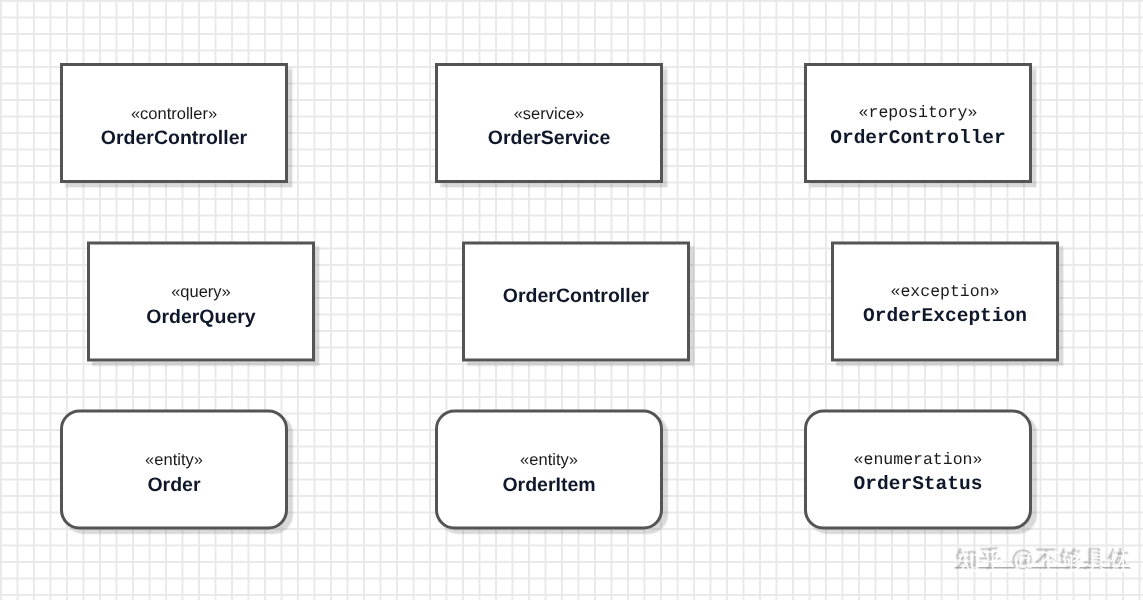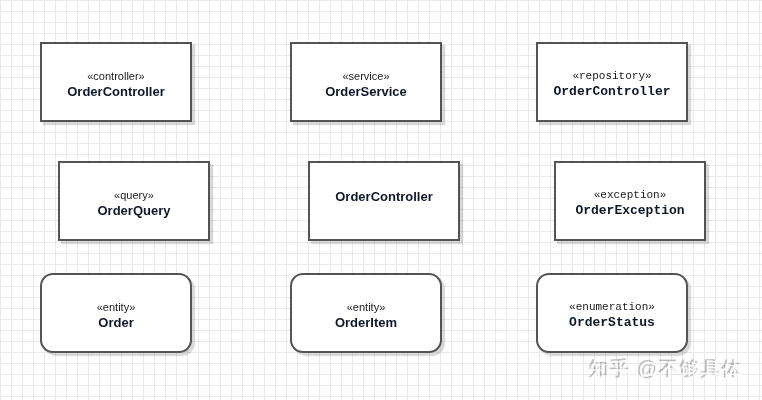--- a/index.html
+++ b/index.html
@@ -44,28 +44,29 @@
   }
   
   .r1 { top: 42px; }
   .r2 { top: 161px; margin-left: 18px; }
   .r3 { top: 273px; border-radius: 13px; }
   .c1 { left: 40px; }
   .c2 { left: 290px; }
   .c3 { left: 536px; font-family: Liberation Mono, monospace; }
   .watermark {
     position: absolute;
-    right: 18px;
+    right: 6px;
     bottom: 16px;
-    font-size: 20px;
+    font-size: 15px;
     letter-spacing: 1px;
     color: rgba(255,255,255,0.95);
     text-shadow: -2px -2px 1px rgba(160,160,160,0.85);
     white-space: nowrap;
     user-select: none;
+    text-decoration: underline;
   }
 </style>
 </head>
 <body>
 
 <div class="canvas">
 
   <div class="uml-box r1 c1">
     <span class="stereotype">«controller»</span>
     <span class="box-name">OrderController</span>

